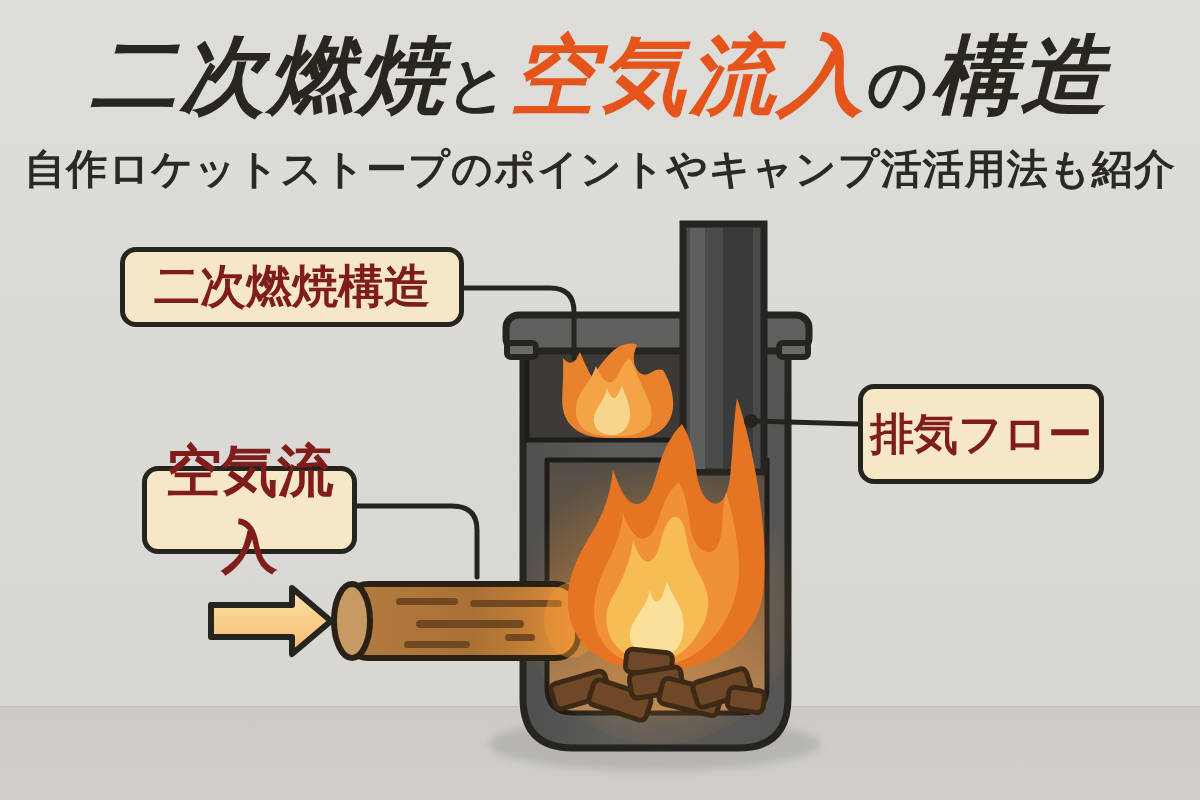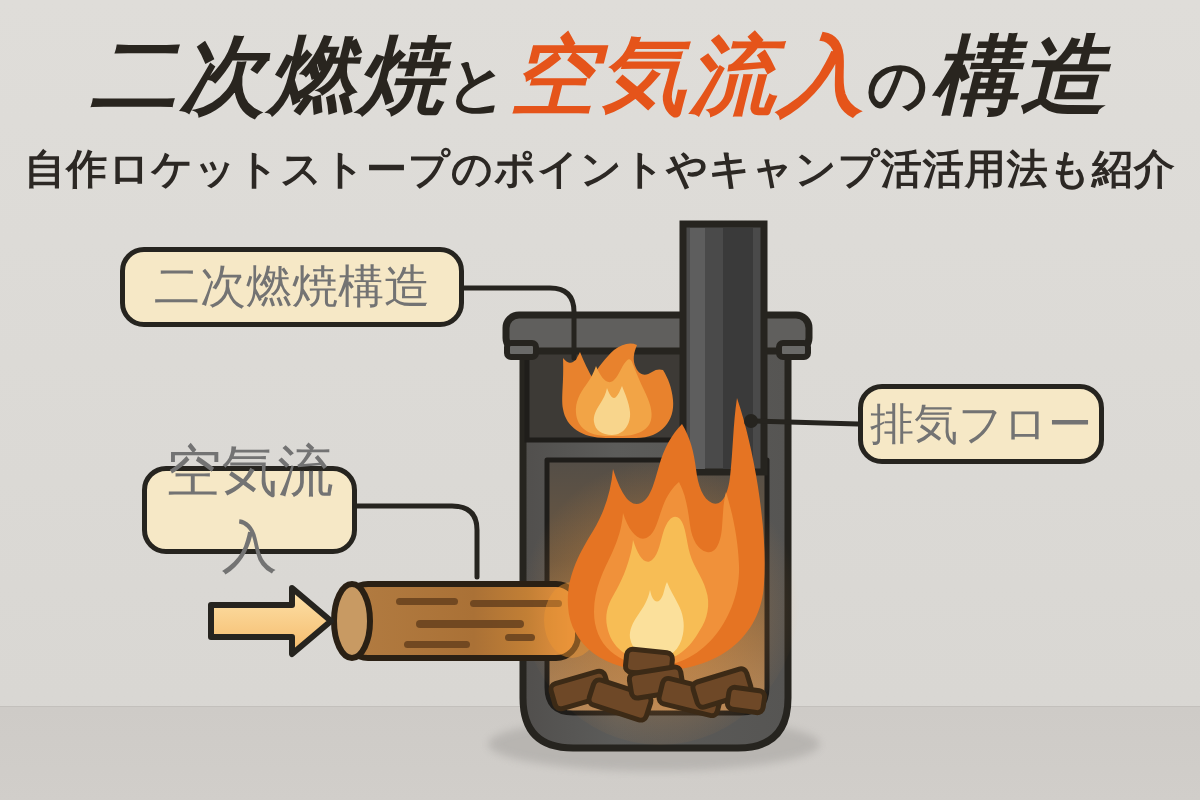--- a/index.html
+++ b/index.html
@@ -15,27 +15,27 @@
   }
   .diagram-svg{position:absolute;left:0;top:0;width:1200px;height:800px;}
   .header{position:absolute;left:0;top:30px;width:1200px;text-align:center;}
   .title{margin:0;line-height:1.05;color:#29251f;font-weight:900;letter-spacing:3px;white-space:nowrap;}
   .title .big{font-size:86px;font-style:italic;}
   .title .particle{font-size:60px;}
   .title .highlight{color:#e5541a;}
   .subtitle{margin:22px 0 0 0;font-size:41px;font-weight:700;color:#2c2824;letter-spacing:1px;white-space:nowrap;}
   .callout{
     position:absolute;box-sizing:border-box;
-    background:#f6e8c6;border:5px solid #26241f;border-radius:24px;
-    color:#737373;font-weight:400;text-align:center;
+    background:#f6e8c6;border:5px solid #26241f;border-radius:16px;
+    color:#7f1d1d;font-weight:700;text-align:center;
     display:flex;align-items:center;justify-content:center;
   }
   .callout.c1{left:120px;top:247px;width:344px;height:80px;font-size:46px;}
   .callout.c2{left:142px;top:466px;width:215px;height:88px;font-size:56px;}
-  .callout.c3{left:858px;top:384px;width:246px;height:80px;font-size:44px;}
+  .callout.c3{left:858px;top:384px;width:246px;height:100px;font-size:44px;}
 </style>
 </head>
 <body>
 
 <div class="stage">
 
   <div class="floor"></div>
 
   <svg class="diagram-svg" viewBox="0 0 1200 800">
     <defs>

